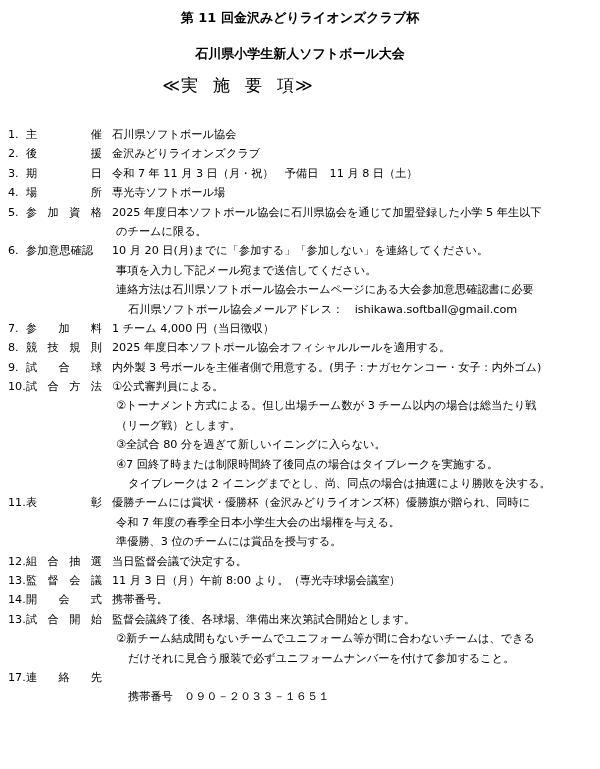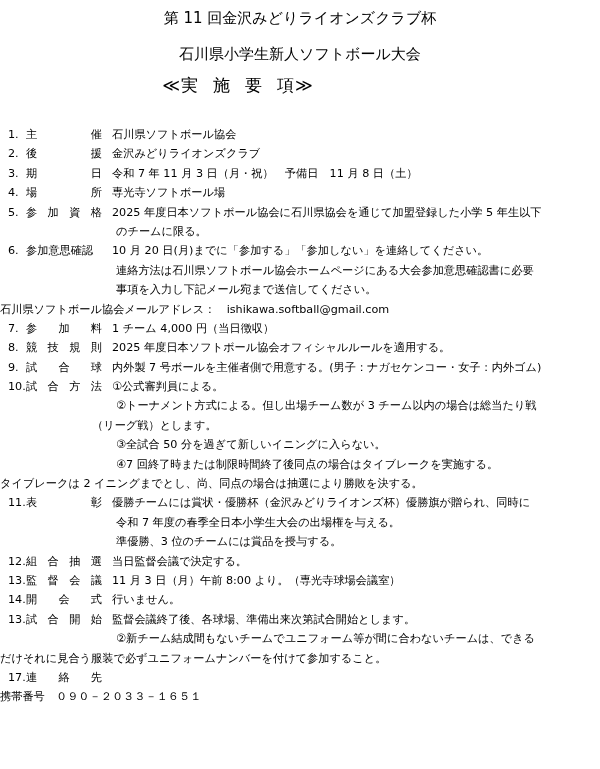--- a/index.html
+++ b/index.html
@@ -1,31 +1,31 @@
 <!DOCTYPE html>
 <html><head>
 <meta charset="utf-8">
 <style>
   html, body { margin:0; padding:0; background:#ffffff; }
   body { width:600px; height:769px; position:relative; overflow:hidden;
          font-family: "DejaVu Sans", "Liberation Sans", sans-serif; color:#000; }
-  .title { position:absolute; left:0; width:600px; text-align:center; font-weight:normal; font-size:15px; line-height:20px; }
+  .title { position:absolute; left:0; width:600px; text-align:center; font-weight:bold; font-size:13px; line-height:20px; }
   .t1 { top:8px; }
   .t2 { top:44px; }
   .heading { position:absolute; left:0; width:476px; top:74px; text-align:center; font-size:17px; letter-spacing:1px; }
   .heading span.gap { display:inline-block; width:14px; }
   .items { position:absolute; left:0; top:125px; width:600px; font-size:11.2px; }
   .row { display:flex; height:19.4px; line-height:19.4px; white-space:nowrap; }
   .num { width:26px; padding-left:8px; box-sizing:border-box; }
   .lbl { width:82px; display:flex; justify-content:space-between; padding-right:6px; box-sizing:border-box; }
   .lbl span { display:inline-block; }
   .content { padding-left:4px; }
   .indent1 { padding-left:116px; }
-  .indent2 { }
-  .indent3 { padding-left:92px; }
+  .indent2 { padding-left:128px; }
+  .indent3 { padding-left:116px; }
 </style>
 </head>
 <body>
 
 <div class="title t1">第 11 回金沢みどりライオンズクラブ杯</div>
 <div class="title t2">石川県小学生新人ソフトボール大会</div>
 
 <div class="heading">
   <span>≪</span><span>実</span><span class="gap"></span><span>施</span><span class="gap"></span><span>要</span><span class="gap"></span><span>項</span><span>≫</span>
 </div>
@@ -80,22 +80,22 @@
   </div>
   <div class="row indent1">のチームに限る。</div>
 
   <div class="row">
     <div class="num">6.</div>
     <div class="lbl">
         <span>参加意思確認</span>
       </div>
     <div class="content">10 月 20 日(月)までに「参加する」「参加しない」を連絡してください。</div>
   </div>
+  <div class="row indent1">事項を入力し下記メール宛まで送信してください。</div>
   <div class="row indent1">連絡方法は石川県ソフトボール協会ホームページにある大会参加意思確認書に必要</div>
-  <div class="row indent1">事項を入力し下記メール宛まで送信してください。</div>
   <div class="row indent2">石川県ソフトボール協会メールアドレス：　ishikawa.softball@gmail.com</div>
 
   <div class="row">
     <div class="num">7.</div>
     <div class="lbl">
         <span>参</span>
         <span>加</span>
         <span>料</span>
       </div>
     <div class="content">1 チーム 4,000 円（当日徴収）</div>
@@ -112,36 +112,36 @@
     <div class="content">2025 年度日本ソフトボール協会オフィシャルルールを適用する。</div>
   </div>
 
   <div class="row">
     <div class="num">9.</div>
     <div class="lbl">
         <span>試</span>
         <span>合</span>
         <span>球</span>
       </div>
-    <div class="content">内外製 7 号ボールを主催者側で用意する。(男子：ナガセケンコー・女子：内外ゴム)</div>
+    <div class="content">内外製 3 号ボールを主催者側で用意する。(男子：ナガセケンコー・女子：内外ゴム)</div>
   </div>
 
   <div class="row">
     <div class="num">10.</div>
     <div class="lbl">
         <span>試</span>
         <span>合</span>
         <span>方</span>
         <span>法</span>
       </div>
     <div class="content">①公式審判員による。</div>
   </div>
   <div class="row indent1">②トーナメント方式による。但し出場チーム数が 3 チーム以内の場合は総当たり戦</div>
   <div class="row indent3">（リーグ戦）とします。</div>
-  <div class="row indent1">③全試合 50 分を過ぎて新しいイニングに入らない。</div>
+  <div class="row indent1">③全試合 80 分を過ぎて新しいイニングに入らない。</div>
   <div class="row indent1">④7 回終了時または制限時間終了後同点の場合はタイブレークを実施する。</div>
   <div class="row indent2">タイブレークは 2 イニングまでとし、尚、同点の場合は抽選により勝敗を決する。</div>
 
   <div class="row">
     <div class="num">11.</div>
     <div class="lbl">
         <span>表</span>
         <span>彰</span>
       </div>
     <div class="content">優勝チームには賞状・優勝杯（金沢みどりライオンズ杯）優勝旗が贈られ、同時に</div>
@@ -171,21 +171,21 @@
     <div class="content">11 月 3 日（月）午前 8:00 より。（専光寺球場会議室）</div>
   </div>
 
   <div class="row">
     <div class="num">14.</div>
     <div class="lbl">
         <span>開</span>
         <span>会</span>
         <span>式</span>
       </div>
-    <div class="content">行いません。</div>
+    <div class="content">携帯番号。</div>
   </div>
 
   <div class="row">
     <div class="num">13.</div>
     <div class="lbl">
         <span>試</span>
         <span>合</span>
         <span>開</span>
         <span>始</span>
       </div>

